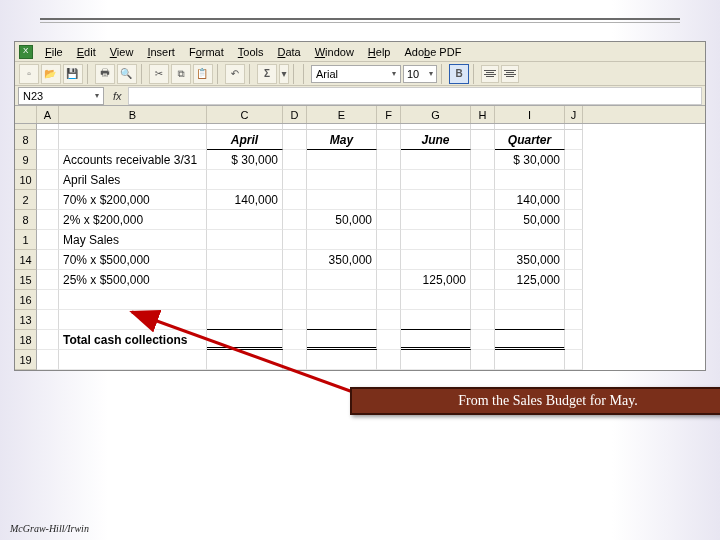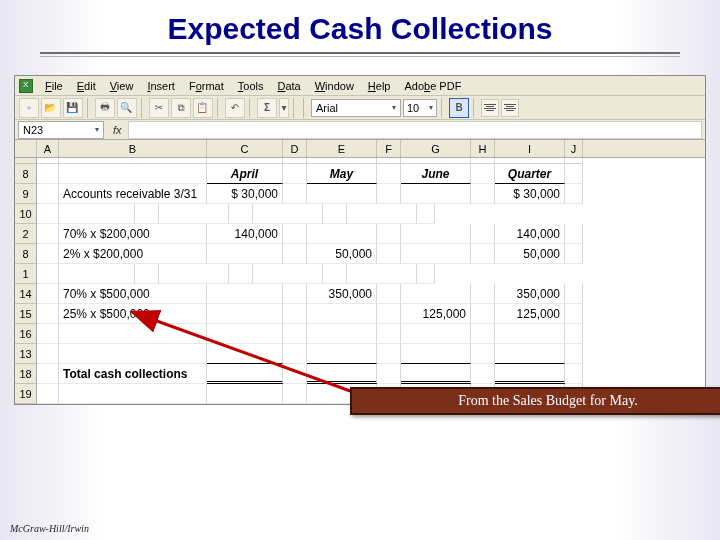--- a/index.html
+++ b/index.html
@@ -46,21 +46,20 @@
   .callout { position: absolute; left: 350px; top: 387px; width: 396px; height: 28px; background: #7a2f1a; color: #fff; font-family: "Times New Roman", serif; font-size: 14px; border: 2px solid #3a1208; display: flex; align-items: center; justify-content: center; box-shadow: 2px 2px 4px rgba(0,0,0,0.4); z-index: 5; }
   .arrow { position: absolute; z-index: 4; pointer-events: none; }
   .footer { position: absolute; bottom: 6px; left: 0; right: 0; display: flex; justify-content: space-between; padding: 0 10px; font-size: 10px; font-style: italic; font-family: "Times New Roman", serif; color: #222; }
   .dd { font-size: 8px; color: #555; }
 </style>
 </head>
 <body>
 
 <div class="slide">
   <div class="title-area">
-    <div class="title">Expected Cash Collections</div>
     <div class="rule1"></div>
     <div class="rule2"></div>
   </div>
 
   <div class="excel-shot">
     <div class="menubar">
       <div class="xls-icon"></div>
       <div class="menu-item"><u>F</u><span title="File">ile</span></div>
       <div class="menu-item"><u>E</u>dit</div>
       <div class="menu-item"><u>V</u>iew</div>
@@ -175,20 +174,21 @@
             <div class="cell" style="width: 70px;"></div>
             <div class="cell" style="width: 24px;"></div>
             <div class="cell" style="width: 70px;"></div>
             <div class="cell" style="width: 24px;"></div>
             <div class="cell right" style="width: 70px;">$   30,000</div>
             <div class="cell" style="width: 18px;"></div>
           </div>
           <div class="row">
             <div class="rowh">10</div>
             <div class="cell" style="width: 22px;"></div>
+            <div class="cell" style="width: 148px;">April Sales</div>
             <div class="cell" style="width: 76px;"></div>
             <div class="cell" style="width: 24px;"></div>
             <div class="cell" style="width: 70px;"></div>
             <div class="cell" style="width: 24px;"></div>
             <div class="cell" style="width: 70px;"></div>
             <div class="cell" style="width: 24px;"></div>
             <div class="cell" style="width: 70px;"></div>
             <div class="cell" style="width: 18px;"></div>
           </div>
           <div class="row">
@@ -213,20 +213,21 @@
             <div class="cell right" style="width: 70px;">50,000</div>
             <div class="cell" style="width: 24px;"></div>
             <div class="cell" style="width: 70px;"></div>
             <div class="cell" style="width: 24px;"></div>
             <div class="cell right" style="width: 70px;">50,000</div>
             <div class="cell" style="width: 18px;"></div>
           </div>
           <div class="row">
             <div class="rowh">1</div>
             <div class="cell" style="width: 22px;"></div>
+            <div class="cell" style="width: 148px;">May Sales</div>
             <div class="cell" style="width: 76px;"></div>
             <div class="cell" style="width: 24px;"></div>
             <div class="cell" style="width: 70px;"></div>
             <div class="cell" style="width: 24px;"></div>
             <div class="cell" style="width: 70px;"></div>
             <div class="cell" style="width: 24px;"></div>
             <div class="cell" style="width: 70px;"></div>
             <div class="cell" style="width: 18px;"></div>
           </div>
           <div class="row">

